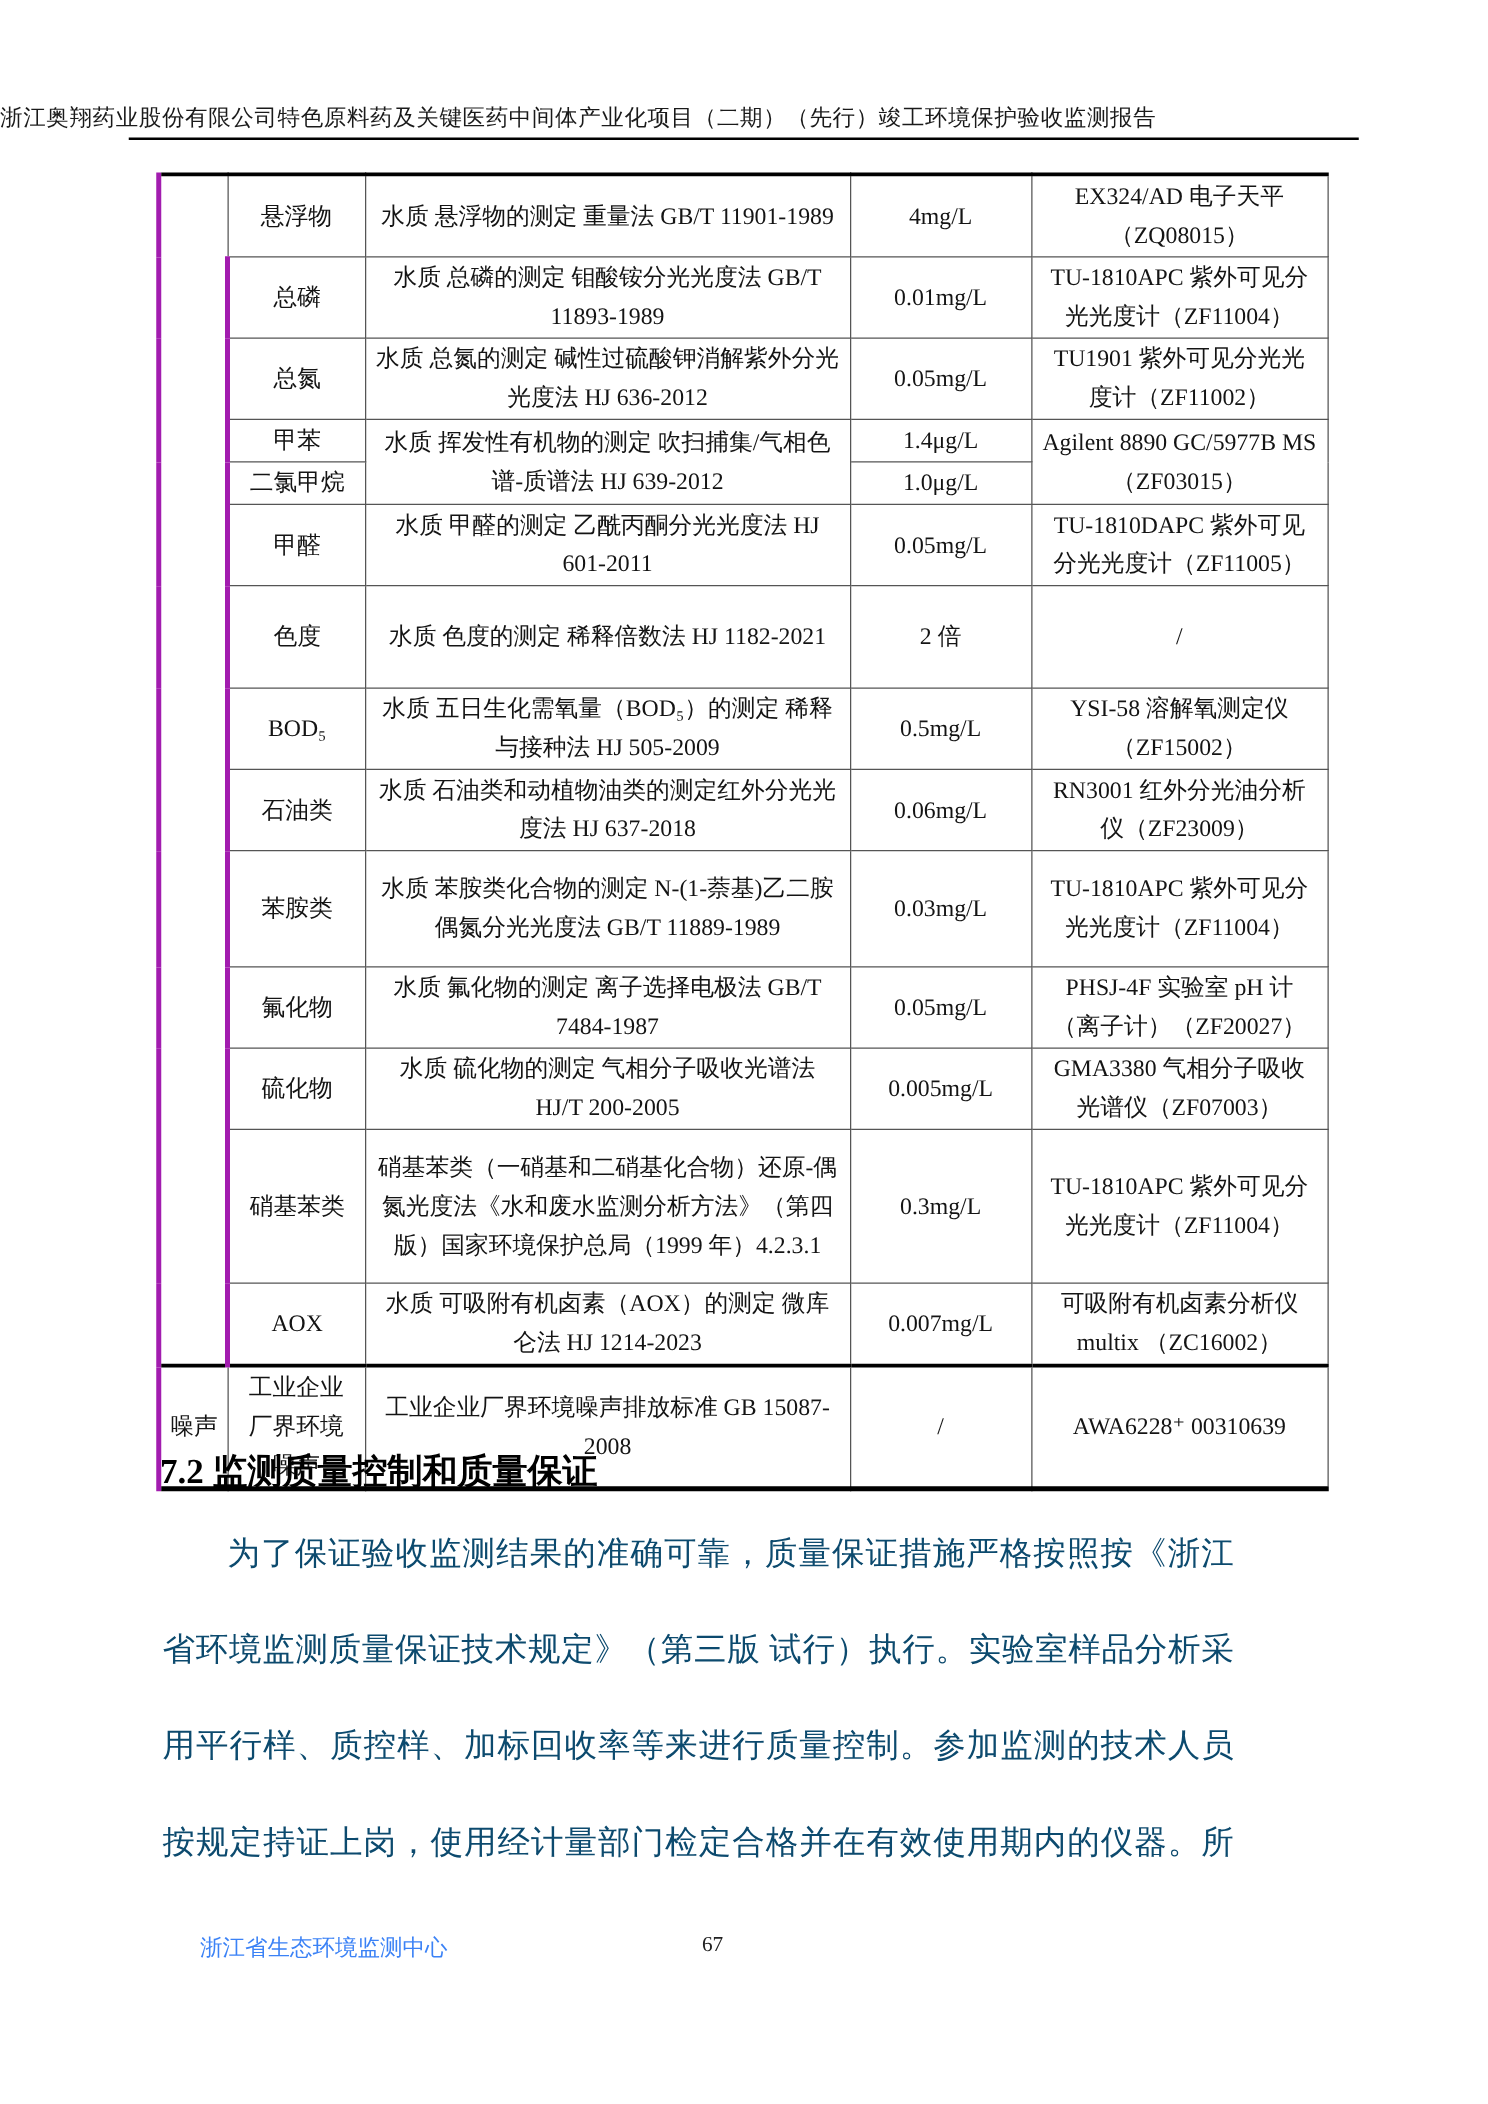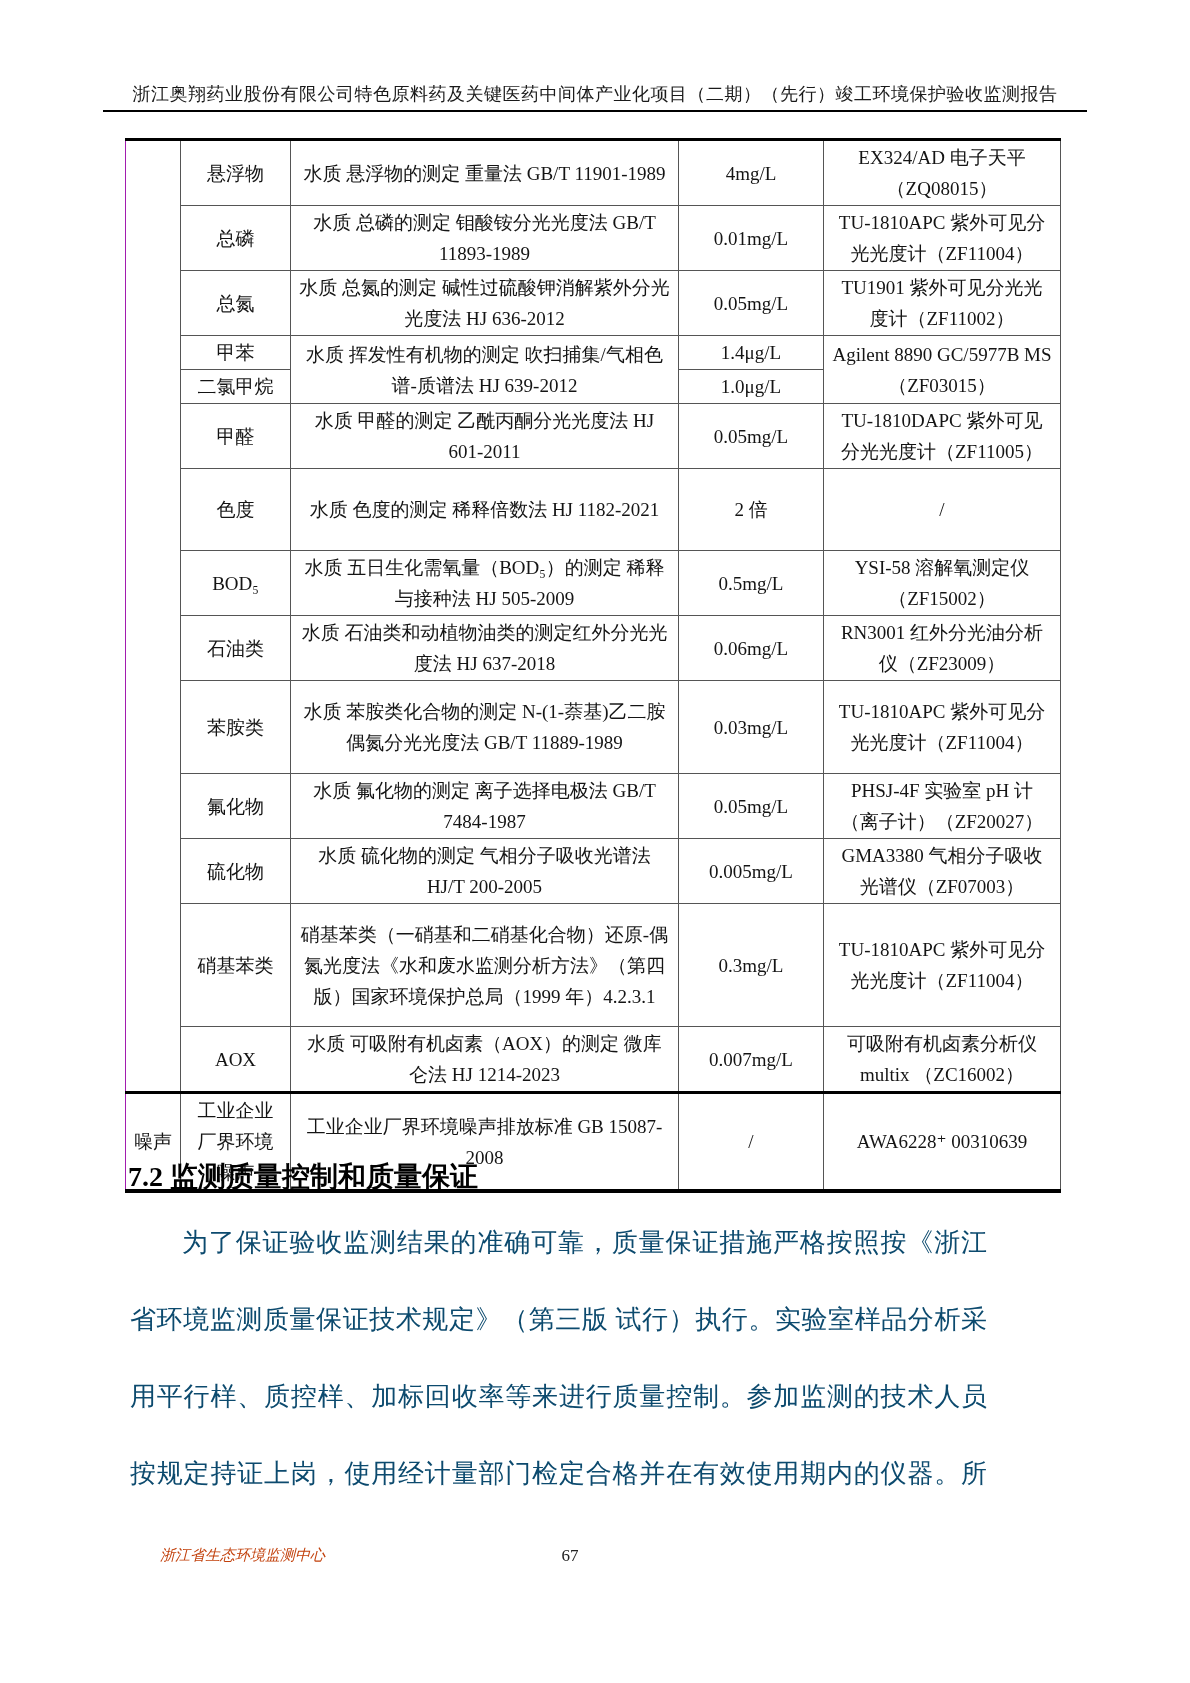--- a/index.html
+++ b/index.html
@@ -4,59 +4,59 @@
 <style>
   html,body{margin:0;padding:0;background:#ffffff;}
   body{
     width:1190px;height:1683px;position:relative;
     font-family:"Liberation Serif","DejaVu Serif",serif;
     color:#111;
   }
   
   .doc-header{
     position:absolute;top:82px;left:0;width:100%;
-    text-align:center;font-size:18px;letter-spacing:0.5px;color:#1a1a1a;
+    font-size:18px;letter-spacing:0.5px;color:#1a1a1a;
   }
   .header-rule{
     position:absolute;top:110px;left:103px;width:984px;height:2px;
     background:#000;
   }
   
   table.mon{
     position:absolute;left:125px;top:138px;width:935px;
     border-collapse:collapse;table-layout:fixed;
     font-size:19px;line-height:31px;color:#141414;
     border-top:3px solid #000;border-bottom:4px solid #000;
   }
   table.mon td{
     border:1px solid #555;
     text-align:center;vertical-align:middle;
     padding:1px 8px;overflow:hidden;
   }
   table.mon td.cat{padding:1px 4px;}
   table.mon tr.noise-row td{border-top:3px solid #000;}
-  table.mon td:first-child{border-left:1px solid #a21caf;margin-left:24px;}
+  table.mon td:first-child{border-left:4px solid #a21caf;margin-left:24px;}
   
   .sec-heading{
     position:absolute;left:128px;top:1158px;width:940px;
     font-size:28px;font-weight:bold;color:#000;
   }
   
   .body-par{
     position:absolute;left:130px;top:1204px;width:857px;
     font-size:26px;color:#0c4a6e;
   }
   .body-par .pline{
     line-height:77px;height:77px;white-space:nowrap;
     text-align:justify;text-align-last:justify;
   }
   .body-par .pline.first{text-indent:2em;}
   
   .footer-org{
-    position:absolute;left:160px;top:1546px;font-size:15px;color:#c2410c;font-style:italic;
+    position:absolute;left:160px;top:1546px;font-size:18px;color:#3b82f6;
   }
   .footer-page{
     position:absolute;left:0;top:1546px;width:1140px;text-align:center;
     font-size:17px;color:#222;
   }
 </style>
 </head>
 <body>
 
 <div class="doc-header">浙江奥翔药业股份有限公司特色原料药及关键医药中间体产业化项目（二期）（先行）竣工环境保护验收监测报告</div>

